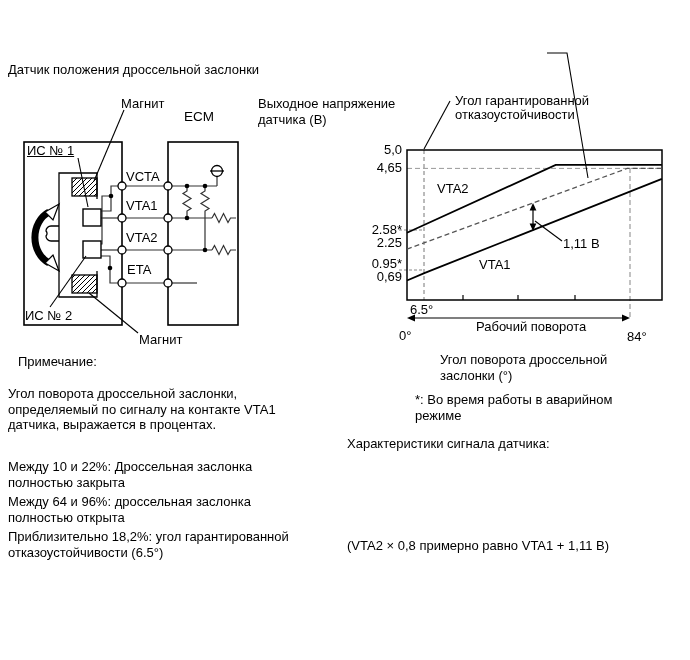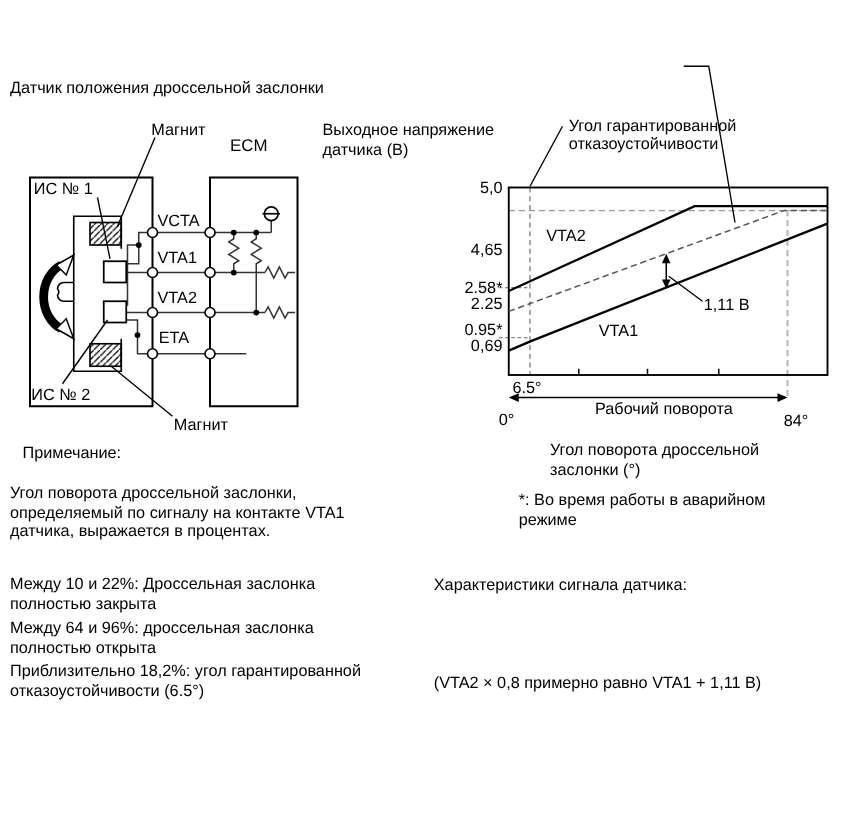--- a/index.html
+++ b/index.html
@@ -152,34 +152,34 @@
         <polygon class="arr" points="407,318 415,314.5 415,321.5"></polygon>
         <polygon class="arr" points="630,318 622,314.5 622,321.5"></polygon>
       </g>
     </g>
   </svg>
 
   <div class="t" style="left:8px; top:62px;">Датчик положения дроссельной заслонки</div>
 
   <div class="t" style="left:121px; top:96px;">Магнит</div>
   <div class="t ecm-f" style="left:184px; top:109px;">ECM</div>
-  <div class="t" style="left:27px; top:143px;">ИС № 1</div>
+  <div class="t" style="left:27px; top:143px;text-decoration:underline;">ИС № 1</div>
   <div class="t" style="left:25px; top:308px;">ИС № 2</div>
   <div class="t" style="left:139px; top:332px;">Магнит</div>
 
   <div class="t" style="left:126px; top:169px;">VCTA</div>
   <div class="t" style="left:126px; top:198px;">VTA1</div>
   <div class="t" style="left:126px; top:230px;">VTA2</div>
   <div class="t" style="left:127px; top:262px;">ETA</div>
 
   <div class="t" style="left:258px; top:96px; width:158px;">Выходное напряжение датчика (В)</div>
   <div class="t" style="left:455px; top:94px; width:135px; line-height:14px;">Угол гарантированной отказоустойчивости</div>
 
   <div class="yt" style="top:143px;">5,0</div>
-  <div class="yt" style="top:161px;margin-top:32px;">4,65</div>
+  <div class="yt" style="top:161px;">4,65</div>
   <div class="yt" style="top:223px;">2.58*</div>
   <div class="yt" style="top:236px;">2.25</div>
   <div class="yt" style="top:257px;">0.95*</div>
   <div class="yt" style="top:270px;">0,69</div>
 
   <div class="t" style="left:437px; top:181px;">VTA2</div>
   <div class="t" style="left:479px; top:257px;">VTA1</div>
   <div class="t" style="left:563px; top:236px;">1,11 В</div>
 
   <div class="t" style="left:410px; top:302px;">6.5°</div>
@@ -189,16 +189,16 @@
 
   <div class="t" style="left:415px; top:392px; width:222px;">*: Во время работы в аварийном режиме</div>
   <div class="t" style="left:440px; top:352px; width:215px;">Угол поворота дроссельной заслонки (°)</div>
 
   <div class="t" style="left:8px; top:354px;margin-left:10px;">Примечание:</div>
   <div class="t" style="left:8px; top:386px; width:290px;">Угол поворота дроссельной заслонки, определяемый по сигналу на контакте VTA1 датчика, выражается в процентах.</div>
   <div class="t" style="left:8px; top:459px; width:280px;">Между 10 и 22%: Дроссельная заслонка полностью закрыта</div>
   <div class="t" style="left:8px; top:494px; width:280px;">Между 64 и 96%: дроссельная заслонка полностью открыта</div>
   <div class="t" style="left:8px; top:529px; width:305px;">Приблизительно 18,2%: угол гарантированной отказоустойчивости (6.5°)</div>
 
-  <div class="t" style="left:347px; top:436px;margin-top:24px;">Характеристики сигнала датчика:</div>
+  <div class="t" style="left:347px; top:436px;">Характеристики сигнала датчика:</div>
   <div class="t" style="left:347px; top:538px; width:340px;">(VTA2 × 0,8 примерно равно VTA1 + 1,11 В)</div>
 
 </div>
 
 </body></html>

